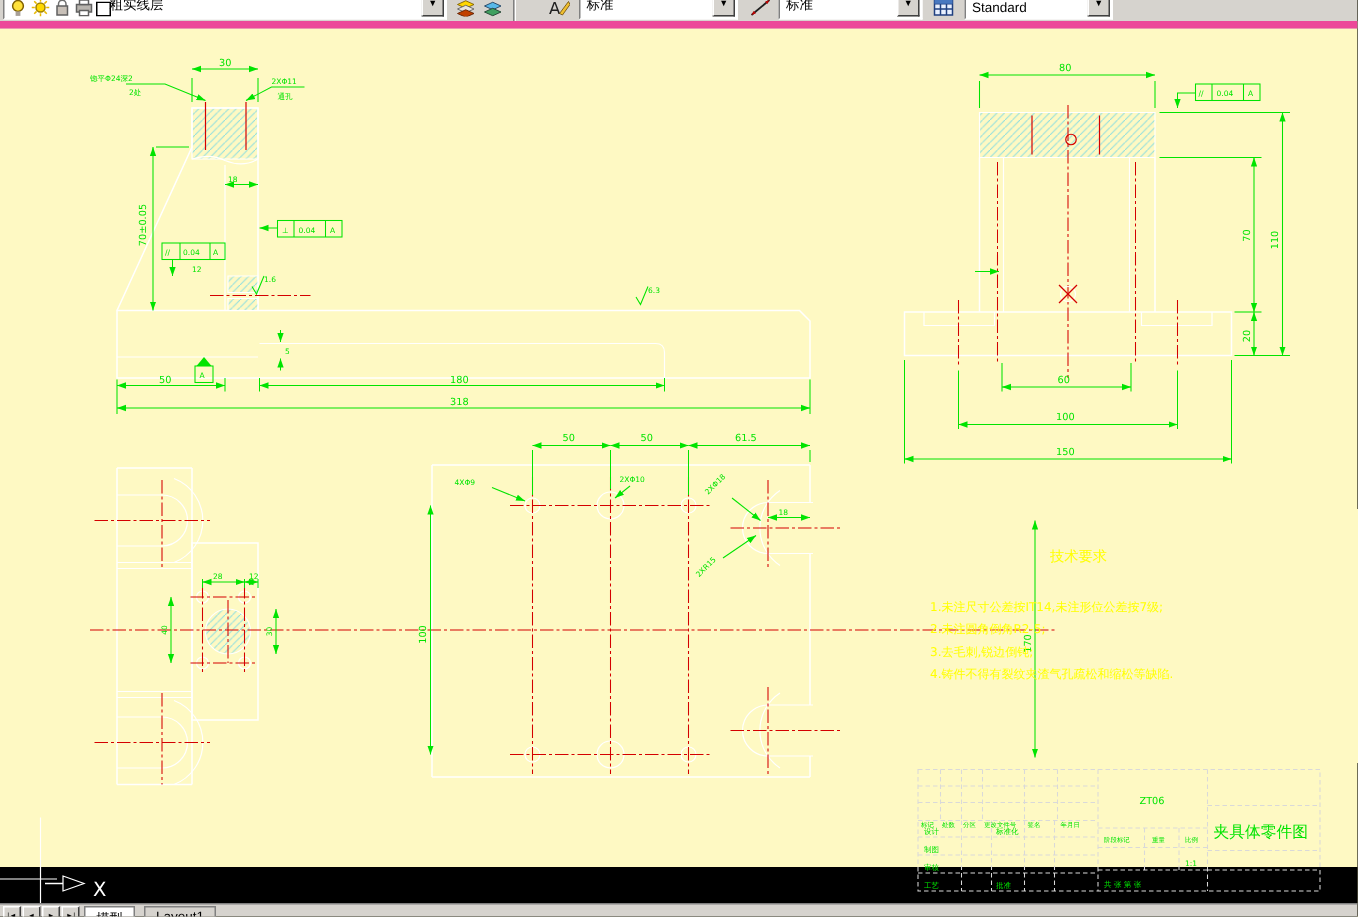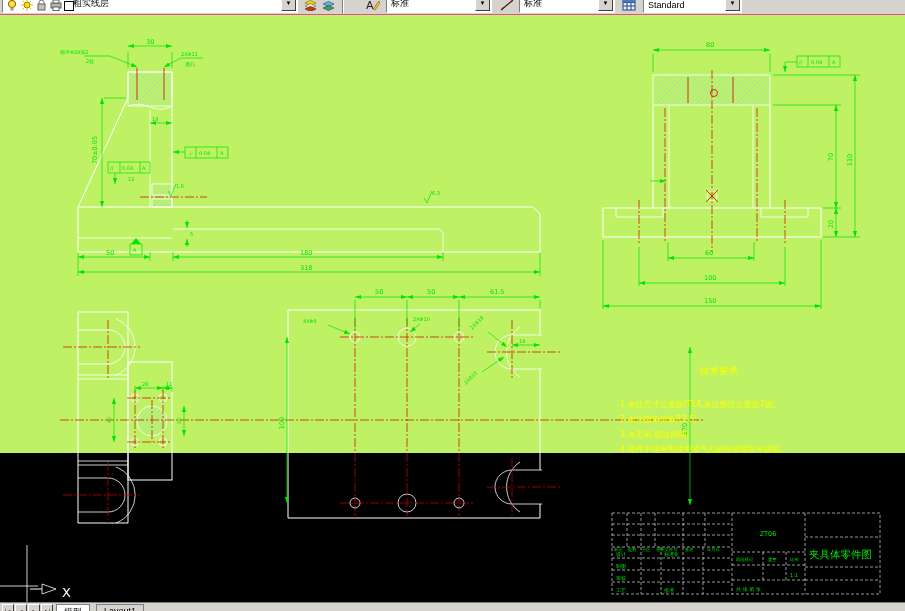--- a/index.html
+++ b/index.html
@@ -1,27 +1,27 @@
 <!DOCTYPE html>
 <html><head>
 <meta charset="utf-8">
 <style>
   html,body{margin:0;padding:0;background:#000;width:905px;height:611px;overflow:hidden;position:relative;font-family:"Liberation Sans",sans-serif}
   
-  .toolbar{position:absolute;top:0;left:0;width:905px;height:14px;background:#d6d3ce;overflow:hidden;border-bottom:1px solid #ec4899;z-index:5}
+  .toolbar{position:absolute;top:0;left:0;width:905px;height:14px;background:#d6d3ce;overflow:hidden;border-bottom:5px solid #ec4899;z-index:5}
   .combo{position:absolute;top:-8px;height:21px;background:#fff;border:1px solid;border-color:#808080 #fff #fff #808080;box-sizing:border-box;display:flex;align-items:flex-end;font-size:9px;color:#000}
   .combo .ctext{position:absolute;left:4px;bottom:2px;white-space:nowrap}
   .layer-combo .ctext{left:70px}
   .dd{position:absolute;right:1px;top:1px;bottom:1px;width:13px;background:#d6d3ce;border:1px solid;border-color:#fff #404040 #404040 #fff;font-size:6px;display:flex;align-items:center;justify-content:center;color:#000}
   .lic{position:absolute;bottom:1px;display:block}
   .tbtn{position:absolute;top:-7px;height:21px;background:#d6d3ce;border:1px solid #d6d3ce;box-sizing:border-box;padding:0;margin:0}
   .tbtn svg{position:absolute;bottom:2px;left:1px}
   .sep{position:absolute;top:-6px;height:20px;width:0;border-left:1px solid #808080;border-right:1px solid #fff}
   
-  .canvas{position:absolute;top:14px;left:0;width:905px;height:439px;background:#bef264}
+  .canvas{position:absolute;top:14px;left:0;width:905px;height:564px;background:#fef9c3}
   svg text{font-family:"DejaVu Sans",sans-serif}
   .dim{fill:#00e400;font-size:6.5px}
   .dimxs{fill:#00e400;font-size:5px}
   .note{fill:#ffff00;font-size:8px}
   .notet{fill:#ffff00;font-size:9.5px}
   .tbt{fill:#00e400;font-size:5px}
   .tbt2{fill:#00e400;font-size:4.3px}
   .tbig{fill:#00e400;font-size:10.5px}
   .w{stroke:#fff;fill:none;stroke-width:1}
   .wt{stroke:#fff;fill:none;stroke-width:.8}

